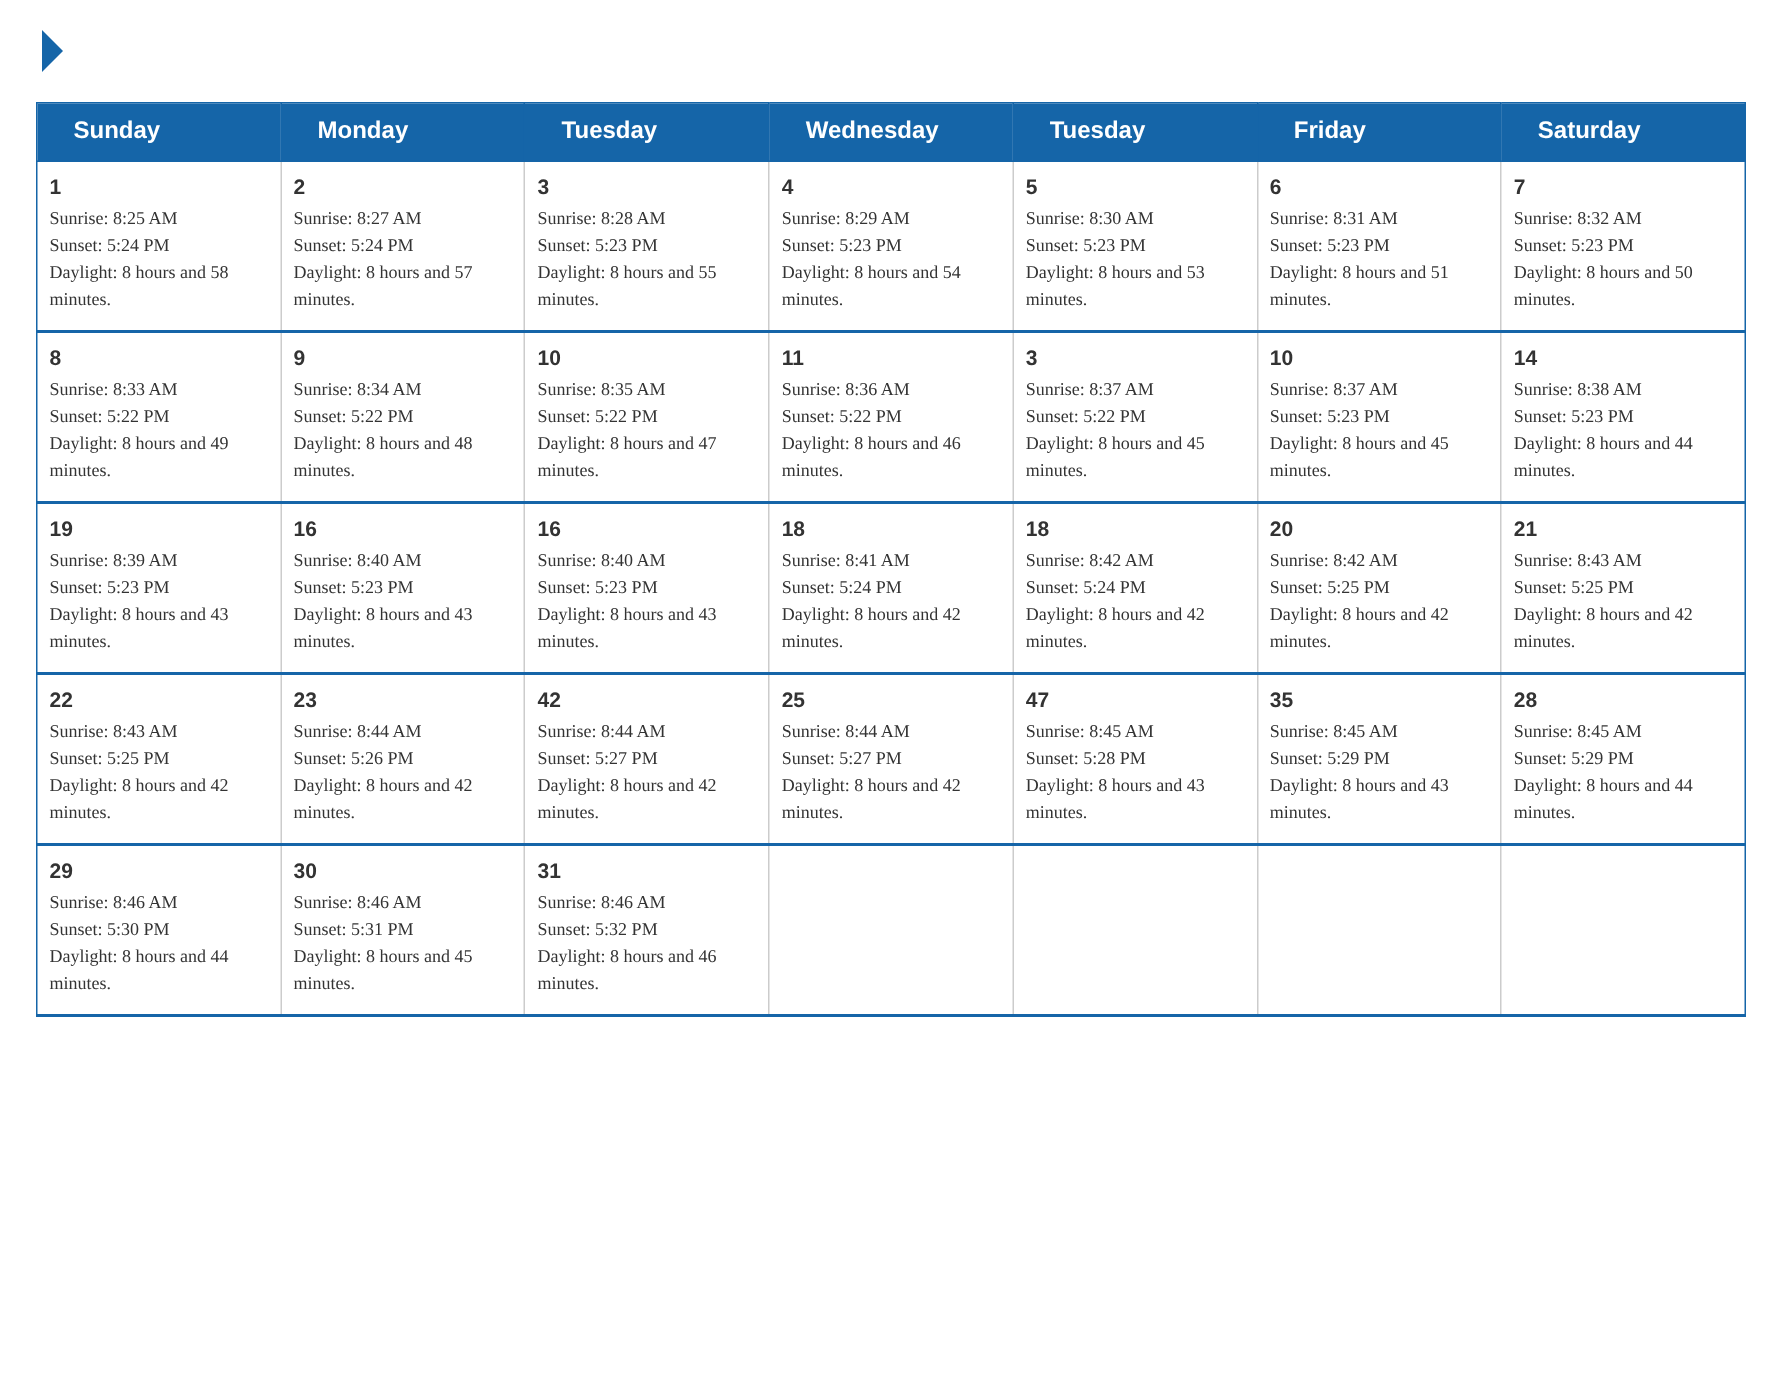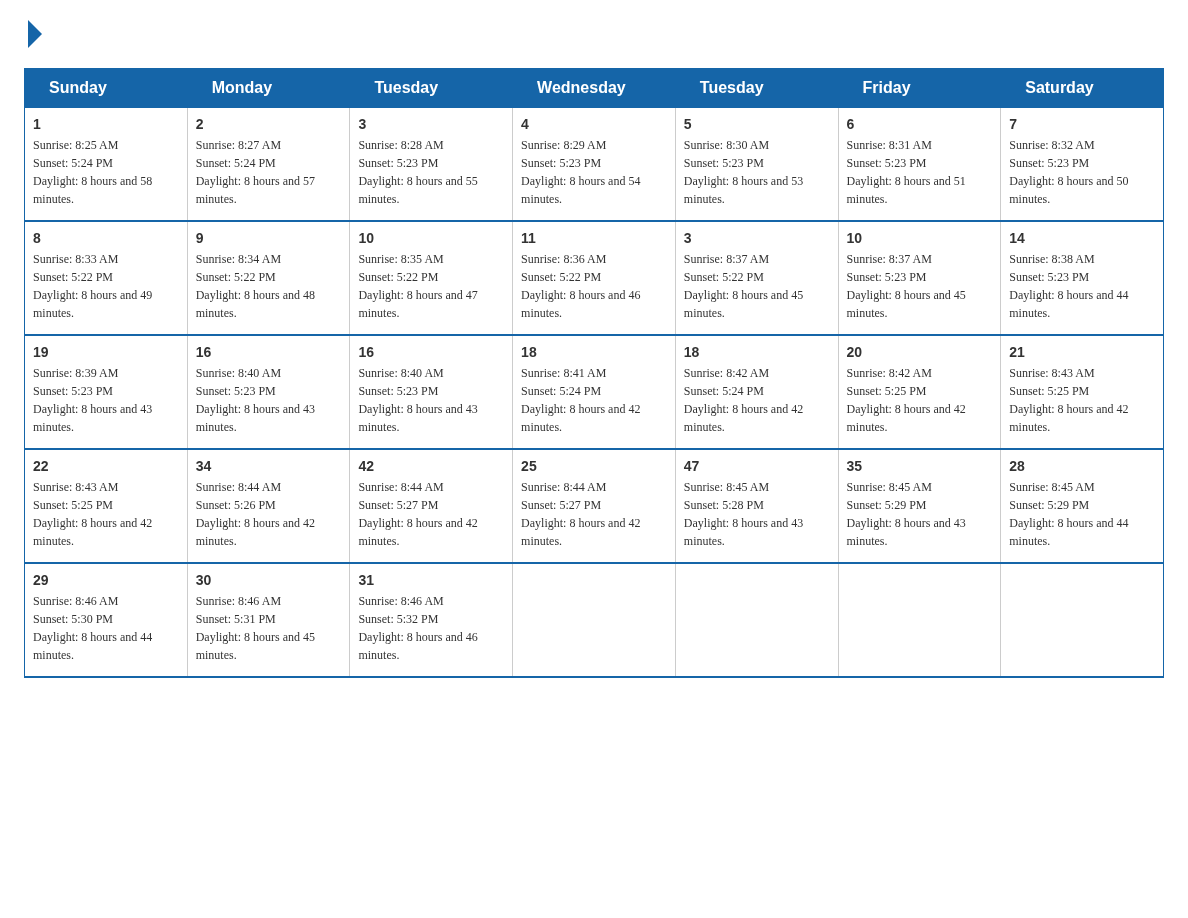--- a/index.html
+++ b/index.html
@@ -316,21 +316,21 @@
       <tr>
         <td>
         <span class="day-num">22</span>
         <div class="day-info">
           Sunrise: 8:43 AM<br>
           Sunset: 5:25 PM<br>
           Daylight: 8 hours and 42 minutes.
         </div>
       </td>
         <td>
-        <span class="day-num">34</span>
+        <span class="day-num">23</span>
         <div class="day-info">
           Sunrise: 8:44 AM<br>
           Sunset: 5:26 PM<br>
           Daylight: 8 hours and 42 minutes.
         </div>
       </td>
         <td>
         <span class="day-num">42</span>
         <div class="day-info">
           Sunrise: 8:44 AM<br>

